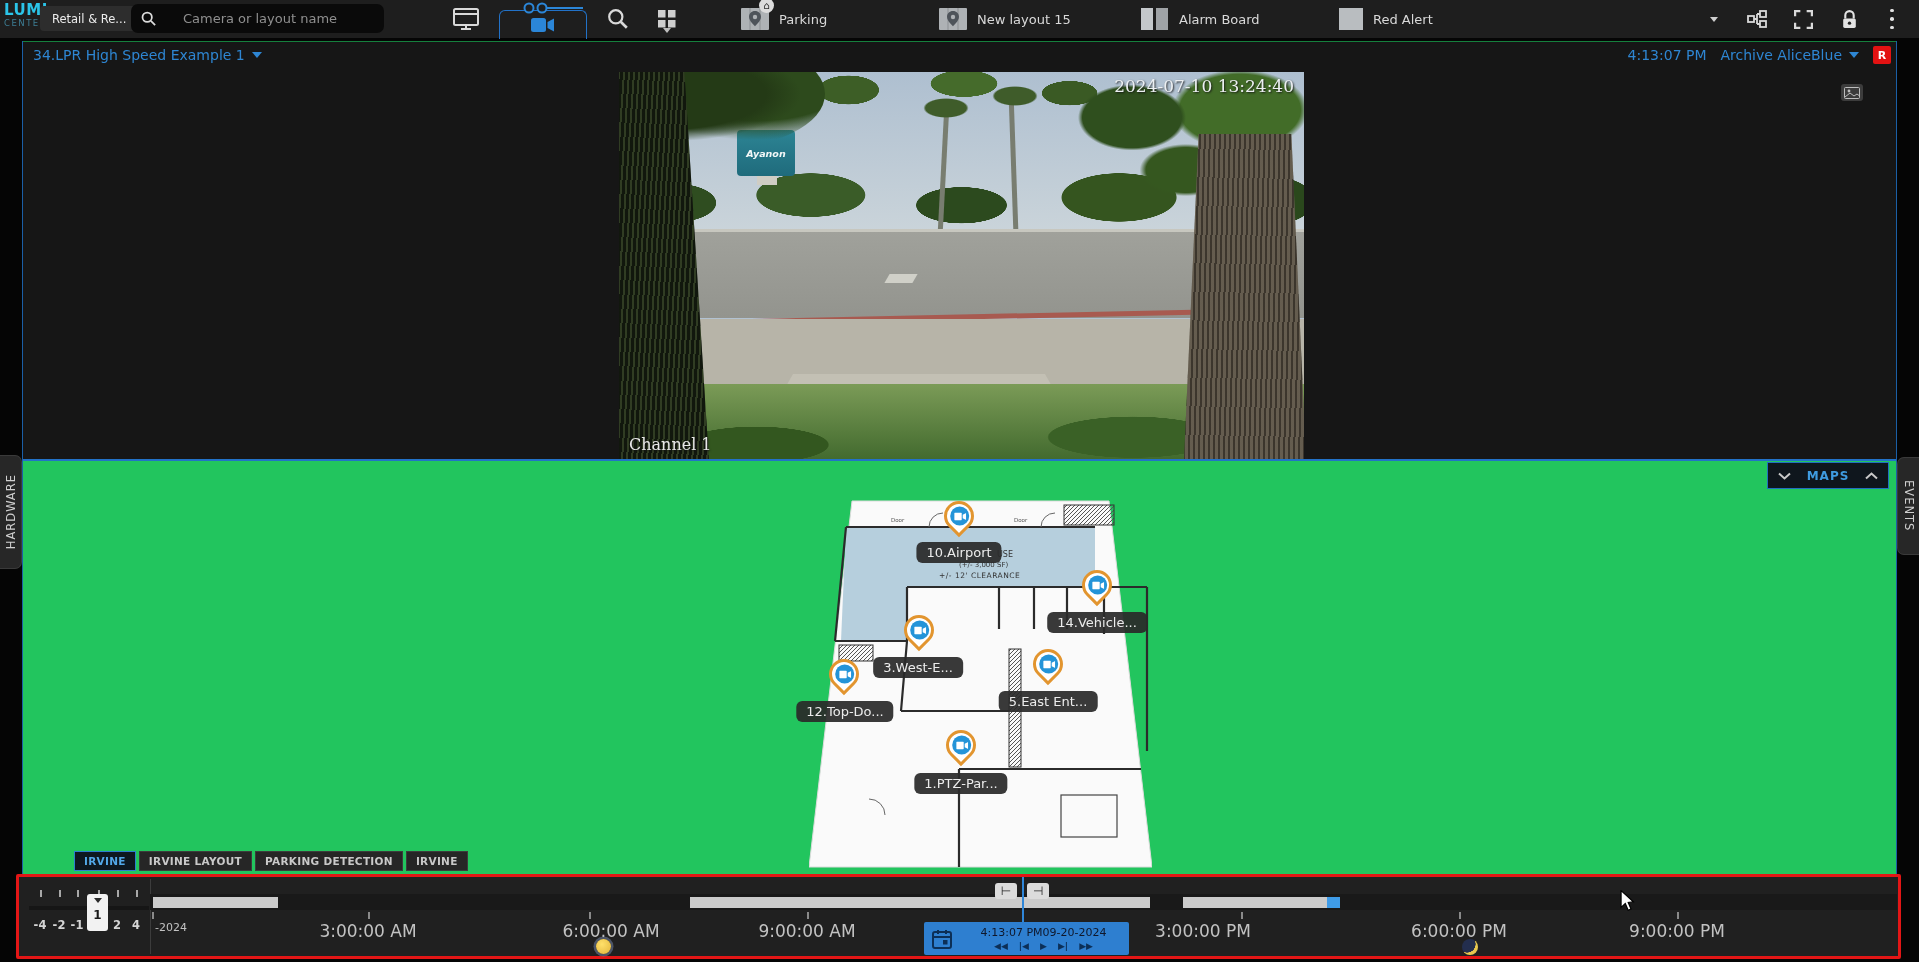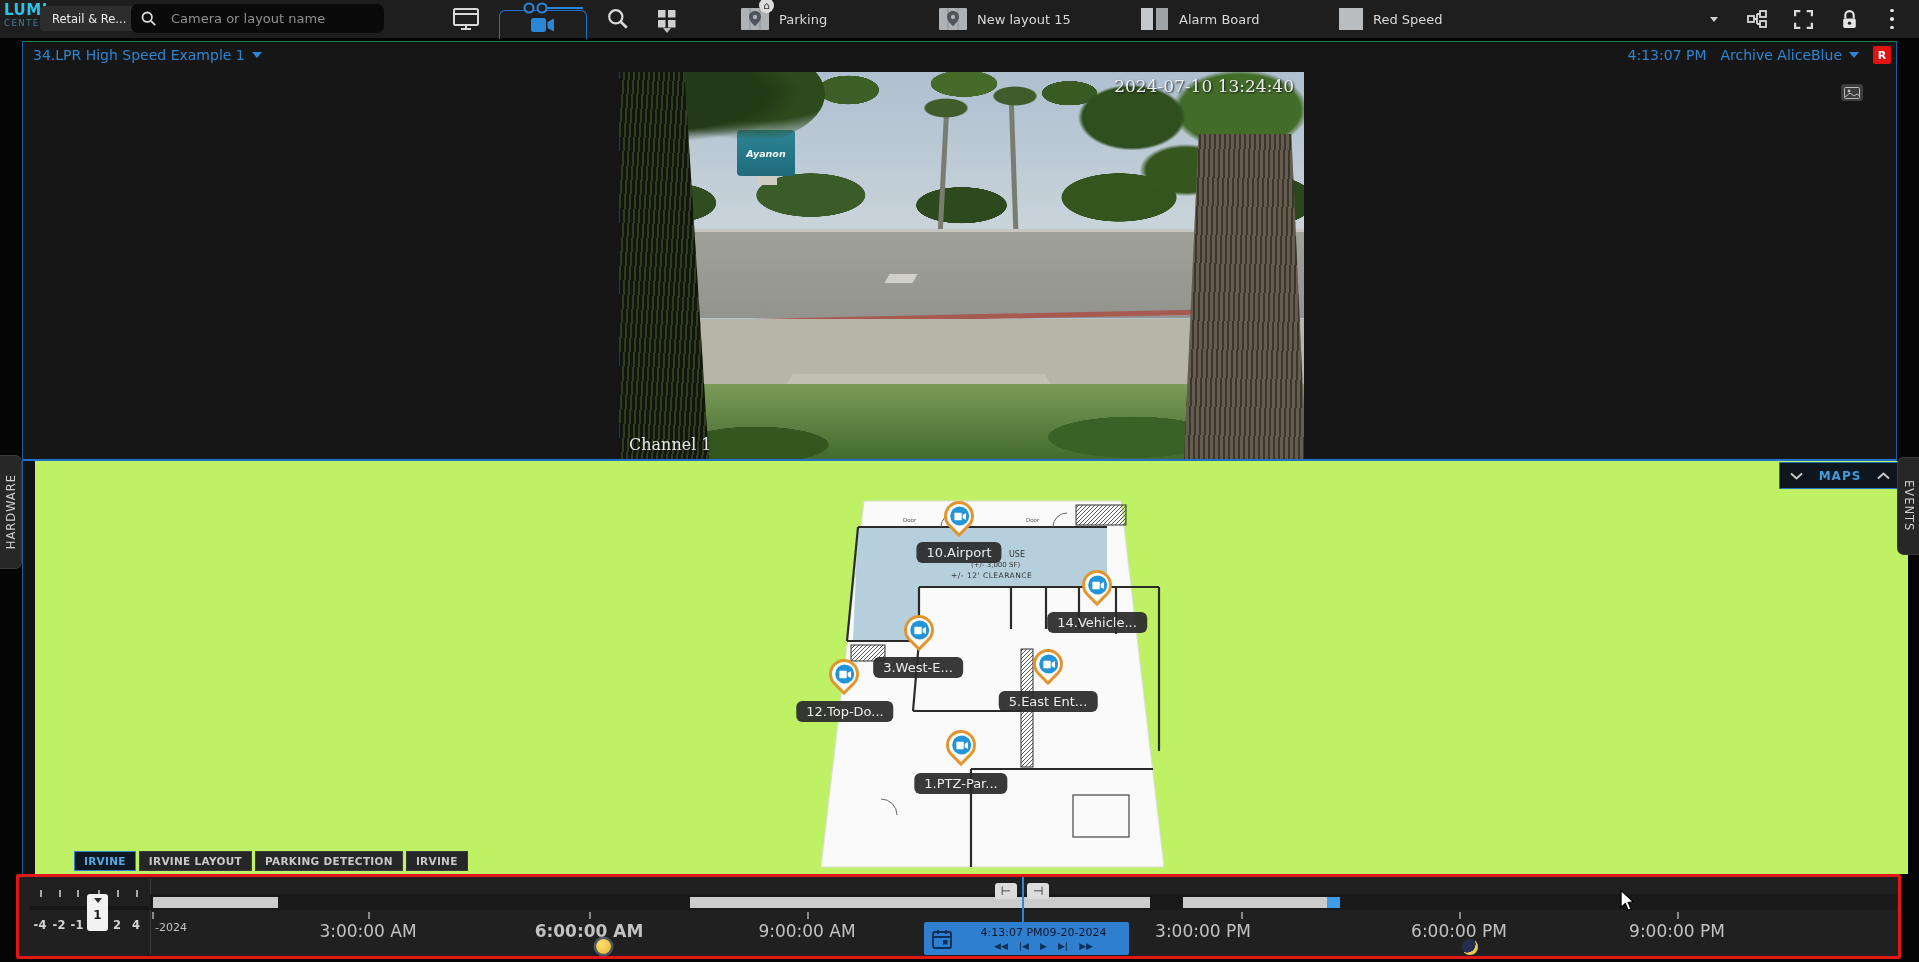--- a/index.html
+++ b/index.html
@@ -7,21 +7,21 @@
   #app{position:absolute;inset:0;width:1919px;height:962px}
   
   .toolbar{position:absolute;left:0;top:0;width:1919px;height:38px;background:#1e1e1e}
   .logo{position:absolute;left:4px;top:3px;line-height:1}
   .logo-top{display:block;color:#2bc4e8;font-weight:bold;font-size:15px;letter-spacing:.5px}
   .logo-bottom{display:block;color:#3d7e95;font-size:8.5px;letter-spacing:1.5px;margin-top:1px}
   .orgbtn{position:absolute;left:40px;top:6px;height:25px;background:#2d2d2d;border:none;border-radius:4px 0 0 4px;
     color:#ececec;font-size:11.5px;padding:0 12px;font-family:inherit}
   .search{position:absolute;left:131px;top:4px;width:253px;height:29px;background:#0a0a0a;border-radius:7px;
     display:flex;align-items:center;padding:0 10px;box-sizing:border-box}
-  .search input{background:transparent;border:none;outline:none;color:#ec4899;font-size:13px;margin-left:12px;width:190px;font-family:inherit}
+  .search input{background:transparent;border:none;outline:none;color:#ec4899;font-size:13px;margin-left:24px;width:190px;font-family:inherit}
   .search input::placeholder{color:#8f8f8f}
   .tbicon{position:absolute;top:0;height:38px;display:flex;align-items:center;justify-content:center;cursor:pointer}
   .camtab{position:absolute;left:499px;top:10px;width:86px;height:28px;border:1px solid #2272c8;border-bottom:none;
     border-radius:6px 6px 0 0;display:flex;align-items:center;justify-content:center}
   .reel{position:absolute;left:521px;top:1px}
   .gridcaret{position:absolute;left:663px;top:28px;width:0;height:0;border-left:4px solid transparent;border-right:4px solid transparent;border-top:5px solid #bdbdbd}
   .laytab{position:absolute;top:0;height:38px;display:flex;align-items:center;gap:9px;color:#d9d9d9;font-size:13px;cursor:pointer}
   .homebadge{position:absolute;left:19px;top:-9px;width:15px;height:15px;border-radius:50%;background:#dcdcdc;color:#2b2b2b;
     font-size:10px;display:flex;align-items:center;justify-content:center}
   .tabicon{position:relative;display:inline-flex}
@@ -81,21 +81,21 @@
     clip-path:polygon(12% 0,88% 0,100% 100%,0 100%)}
   .v-canopyR{position:absolute;left:432px;top:-22px;width:270px;height:150px;background-image:
     radial-gradient(ellipse 90px 55px at 30% 45%,#2f4f1e 55%,transparent 60%),
     radial-gradient(ellipse 110px 65px at 70% 40%,#426c28 55%,transparent 62%),
     radial-gradient(ellipse 80px 45px at 50% 80%,#35571f 50%,transparent 58%)}
   .v-ts{position:absolute;right:10px;top:4px;color:#eceff2;font-family:"DejaVu Serif","Liberation Serif",serif;
     font-size:17px;text-shadow:1px 1px 2px rgba(20,20,20,.9)}
   .v-ch{position:absolute;left:10px;bottom:6px;color:#e8e8e8;font-family:"DejaVu Serif","Liberation Serif",serif;
     font-size:16px;text-shadow:1px 1px 2px rgba(20,20,20,.9)}
   
-  .mapcell{position:absolute;left:12px;top:420px;width:100%;height:413px;background:#bef264}
+  .mapcell{position:absolute;left:0;top:420px;width:100%;height:413px;background:#22c55e}
   .mapsbar{position:absolute;right:7px;top:1px;width:122px;height:27px;border:1px solid #2070c0;background:#0f161d;
     display:flex;align-items:center;justify-content:space-between;padding:0 10px;box-sizing:border-box;cursor:pointer}
   .mapsbar span{color:#3f9be0;font-weight:bold;font-size:12px;letter-spacing:1px}
   #plan{position:absolute;left:786px;top:38px}
   .pin{position:absolute;width:30px;height:30px;z-index:6;cursor:pointer}
   .pin-body{width:30px;height:30px;background:#fff;border:3px solid #e2952f;border-radius:50% 50% 50% 0;
     transform:rotate(-45deg);box-sizing:border-box;display:flex;align-items:center;justify-content:center}
   .pin-circle{width:19px;height:19px;border-radius:50%;background:#2494d8;transform:rotate(45deg);
     display:flex;align-items:center;justify-content:center}
   .pin-label{position:absolute;transform:translateX(-50%);background:rgba(42,42,42,.93);color:#ececec;font-size:13px;
@@ -230,21 +230,21 @@
         </svg>
       </span>
       <span>Alarm Board</span>
     </div>
     <div class="laytab" style="left:1338px">
       <span class="tabicon">
         <svg width="26" height="24" viewBox="0 0 26 24">
             <rect x="1" y="1" width="24" height="22" fill="#b9bdc0"></rect>
           </svg>
       </span>
-      <span>Red Speed</span>
+      <span>Red Alert</span>
     </div>
 
     <div class="tbicon" style="left:1702px;width:24px">
       <span class="chev"></span>
     </div>
     <div class="tbicon" style="left:1742px;width:30px">
       <svg width="20" height="18" viewBox="0 0 20 18">
         <rect x="1" y="6" width="6" height="6" fill="none" stroke="#d9d9d9" stroke-width="1.8"></rect>
         <rect x="13" y="1" width="6" height="6" fill="none" stroke="#d9d9d9" stroke-width="1.8"></rect>
         <rect x="13" y="11" width="6" height="6" fill="none" stroke="#d9d9d9" stroke-width="1.8"></rect>
@@ -470,21 +470,21 @@
         <div class="seg" style="left: 540px; width: 460px;"></div>
         <div class="seg" style="left: 1033px; width: 144px;"></div>
         <div class="seg segblue" style="left: 1177px; width: 13px;"></div>
       </div>
     <div class="tlscale">
       <i class="datetick"></i>
       <span class="datelabel">-2024</span>
     <i class="tlk" style="left: 218px;"></i>
         <span class="tll" style="left: 218px;">3:00:00 AM</span>
         <i class="tlk" style="left: 439px;"></i>
-        <span class="tll" style="left: 439px; font-weight: bold;">6:00:00 AM</span>
+        <span class="tll" style="left: 461px;">6:00:00 AM</span>
         <i class="tlk" style="left: 657px;"></i>
         <span class="tll" style="left: 657px;">9:00:00 AM</span>
         <i class="tlk" style="left: 1091px;"></i>
         <span class="tll" style="left: 1053px;">3:00:00 PM</span>
         <i class="tlk" style="left: 1309px;"></i>
         <span class="tll" style="left: 1309px;">6:00:00 PM</span>
         <i class="tlk" style="left: 1527px;"></i>
         <span class="tll" style="left: 1527px;">9:00:00 PM</span>
       </div>
 

